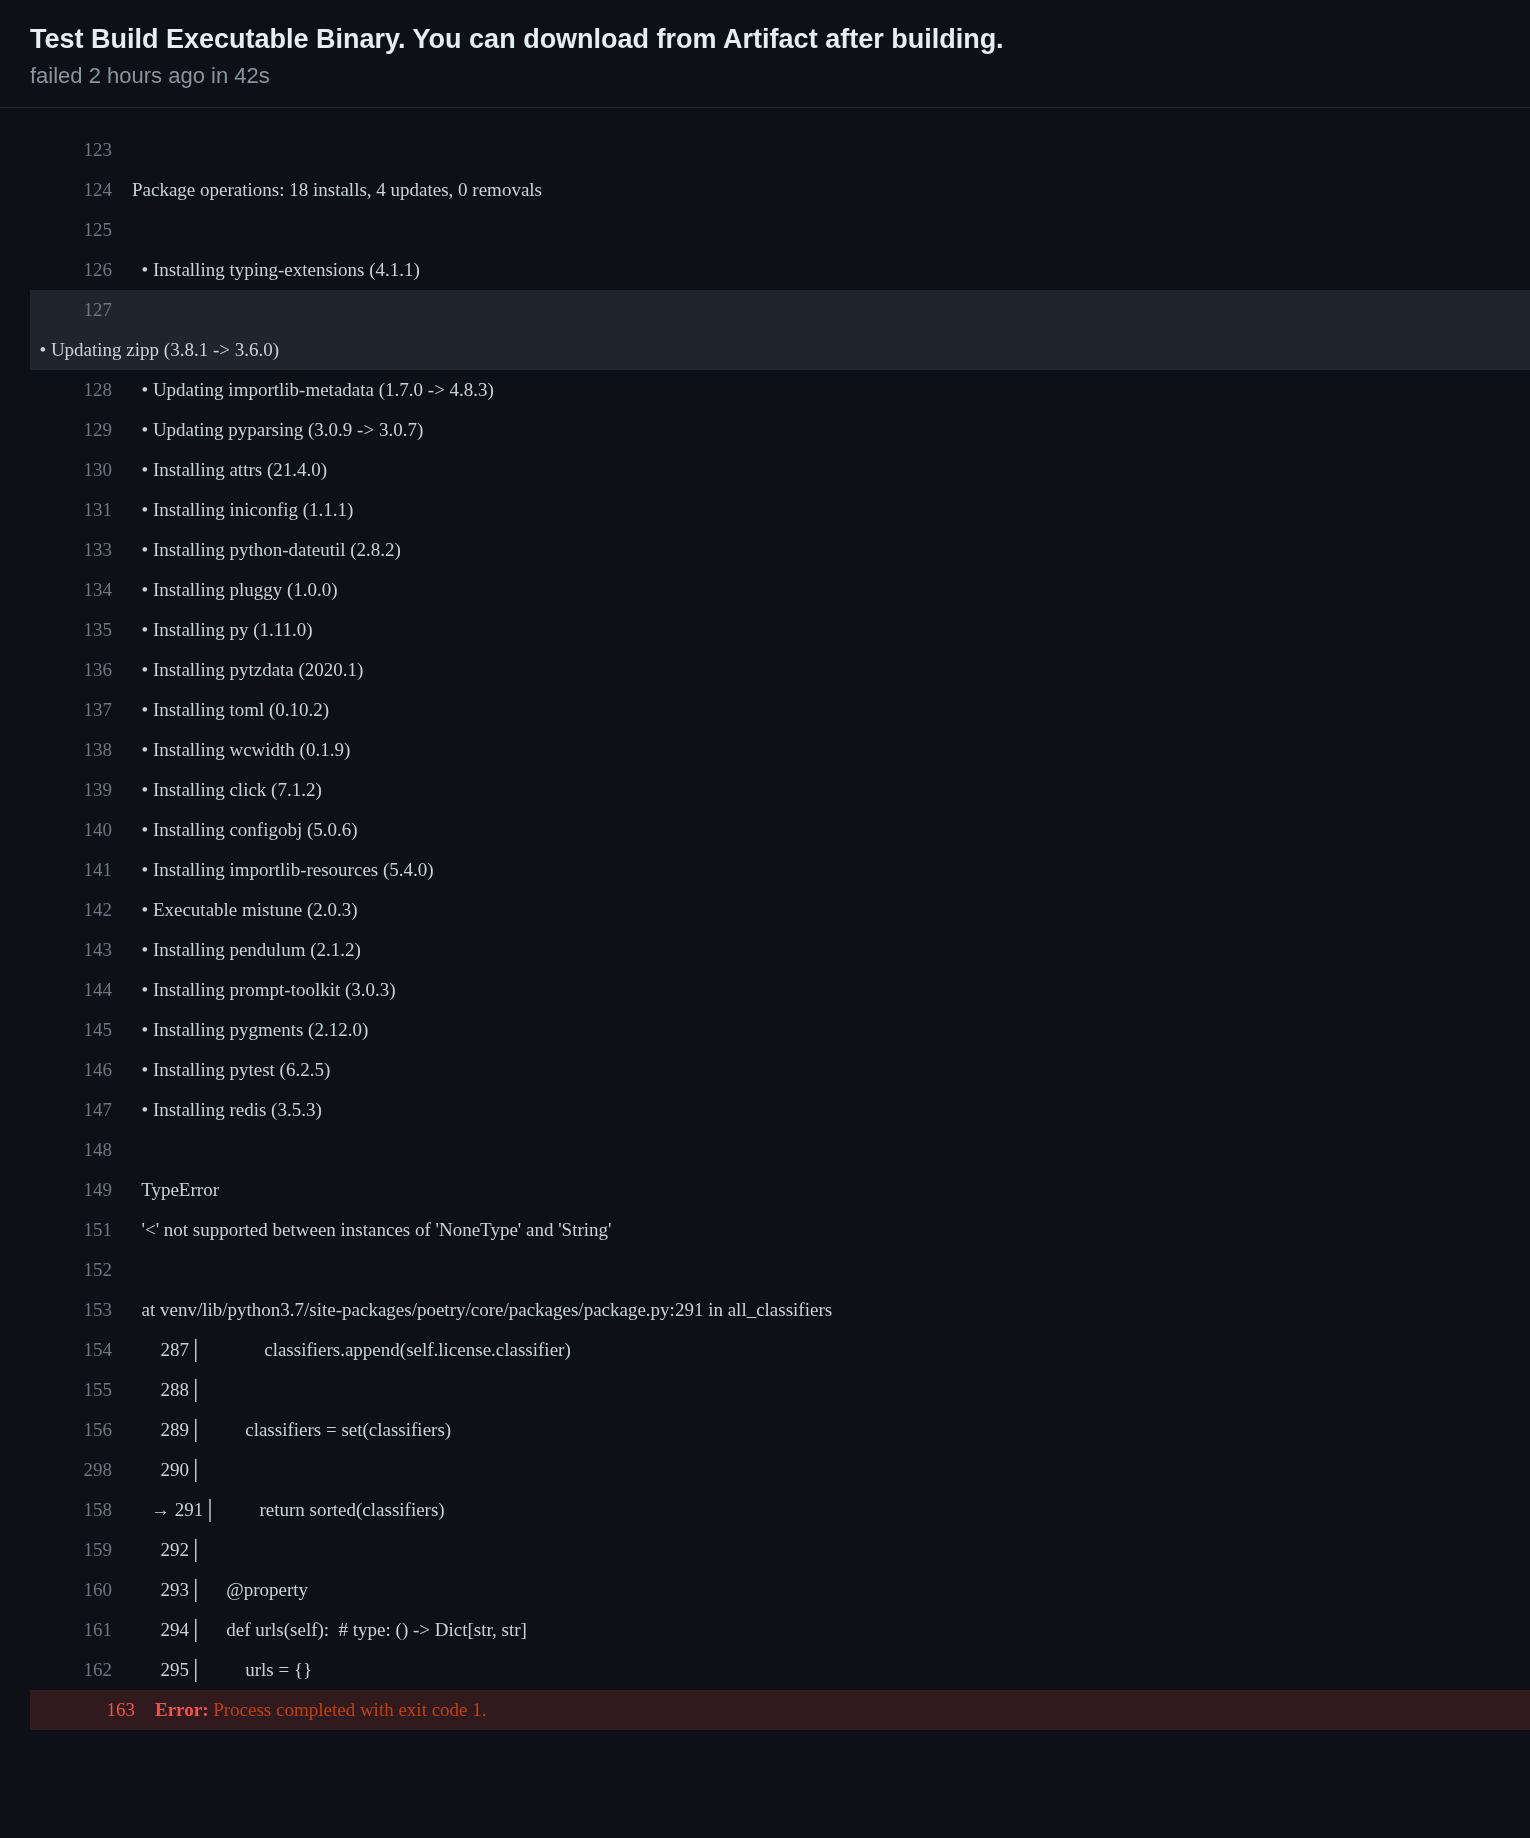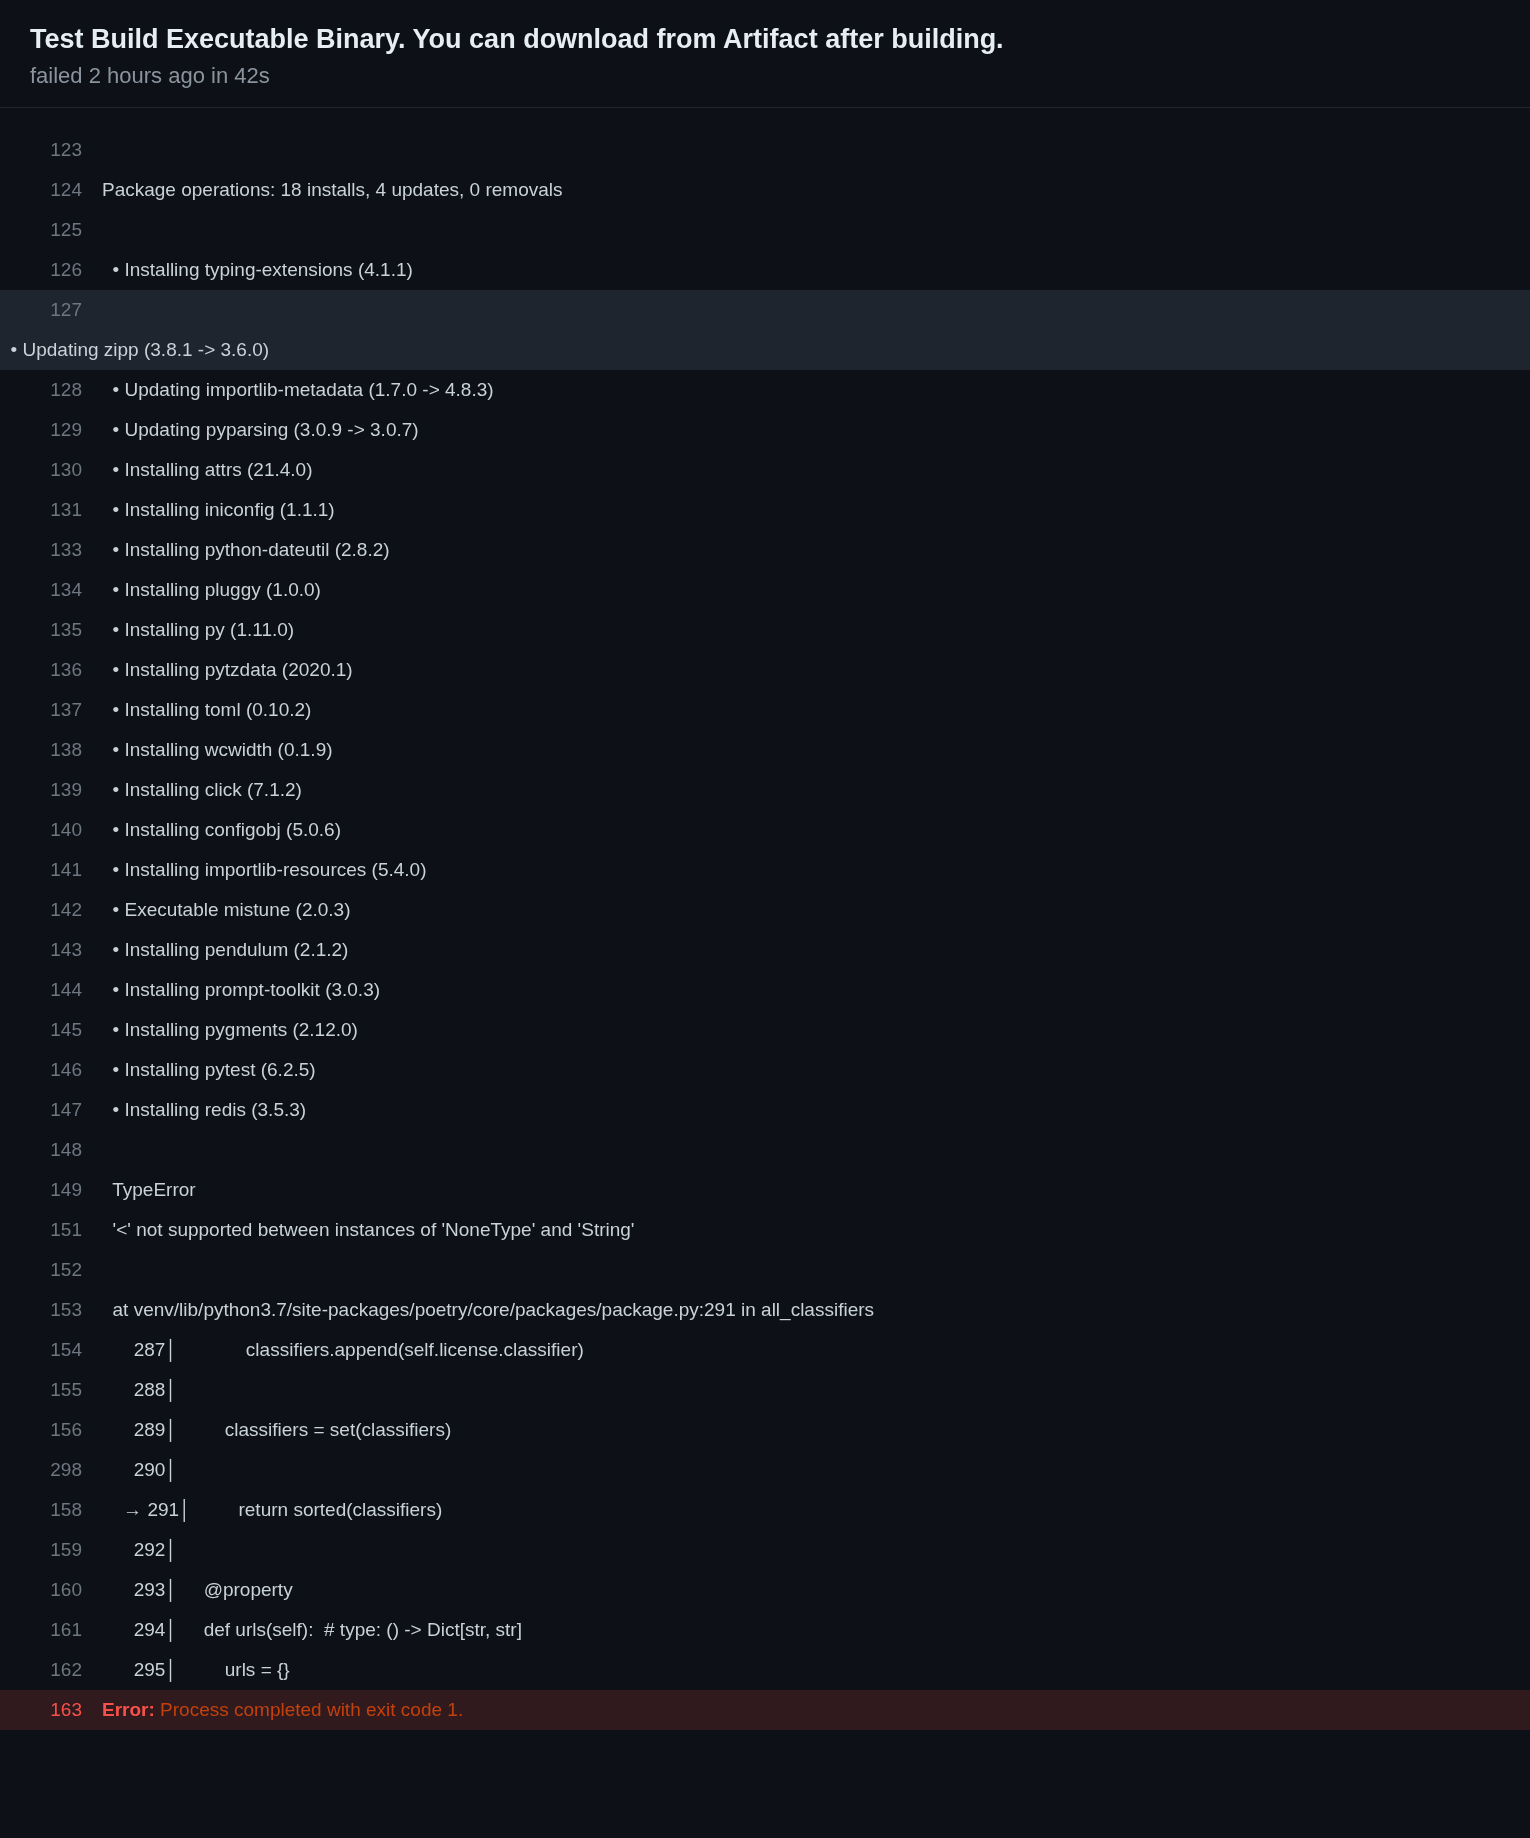--- a/index.html
+++ b/index.html
@@ -17,35 +17,37 @@
     font-size: 27px;
     font-weight: 700;
     color: #e6edf3;
     margin-bottom: 8px;
   }
   .subtitle {
     font-size: 22px;
     color: #8b949e;
   }
   .log {
-    font-family: Liberation Sans, sans-serif;
+    font-family: Liberation Serif, serif;
     font-size: 19px;
     line-height: 40px;
     padding-top: 22px;
+    margin-left: 30px;
   }
   .log-line {
     display: flex;
     align-items: baseline;
   }
   .log-line.highlighted {
     background: #1f252e;
     flex-direction: column;
   }
   .log-line.error-line {
     background: rgba(248,81,73,0.15);
+    padding-left: 23px;
   }
   .ln {
     width: 102px;
     min-width: 102px;
     text-align: right;
     color: #6e7681;
     padding-right: 20px;
     user-select: none;
   }
   .content {

